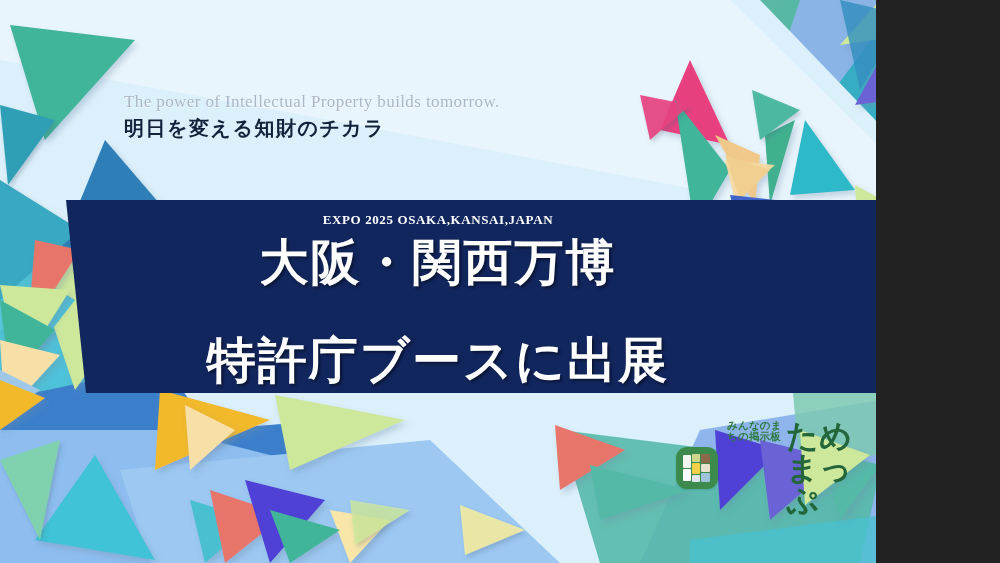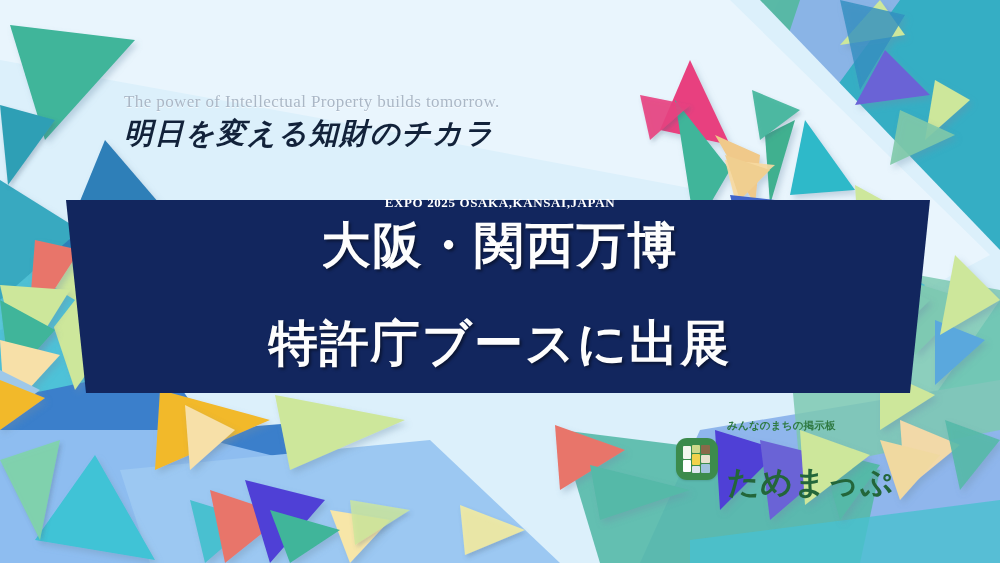--- a/index.html
+++ b/index.html
@@ -1,39 +1,39 @@
 <!DOCTYPE html>
 <html><head>
 <meta charset="utf-8">
 <style>
   html,body{margin:0;padding:0;background:#222;}
   *{box-sizing:border-box;}
   .stage{
     position:relative;
-    width:1000px;height:563px;
+    width:876px;height:563px;
     overflow:hidden;
     background:#ddeffb;
     font-family:"Liberation Sans", sans-serif;
   }
   
   .bg-base{position:absolute;inset:0;background:#dcf0fb;}
   .bg-layer{position:absolute;inset:0;}
   .bg-layer svg{display:block;width:1000px;height:563px;}
 
   
   .banner{
     position:absolute;left:0;top:0;width:1000px;height:563px;
     pointer-events:none;
   }
   .banner svg{display:block;width:1000px;height:563px;}
 
   .banner-text{
     position:absolute;
     left:0;right:0;
-    top:196px;
+    top:213px;
     text-align:center;
     color:#ffffff;
     z-index:7;
   }
   .eyebrow{
     font-family:"Liberation Serif", serif;
     font-size:13px;
     font-weight:700;
     letter-spacing:0.6px;
     color:#ffffff;
@@ -63,44 +63,43 @@
     font-size:17px;
     color:#aab7c6;
     letter-spacing:0.4px;
     margin:0 0 4px 0;
     line-height:1.2;
     text-shadow:0 1px 0 rgba(255,255,255,0.7);
   }
   .tagline-ja{
     font-family:"DejaVu Serif", serif;
     font-weight:700;
-    font-size:29px;
+    font-size:20px;
     color:#12223a;
     letter-spacing:1.5px;
     margin:0;
     line-height:1.2;
-    font-style:italic;
   }
 
   
   .logo{
     position:absolute;
     left:676px;top:420px;
     display:flex;align-items:center;gap:9px;
     z-index:8;
   }
   .logo-mark{
     width:42px;height:42px;border-radius:11px;
     background:#3c8b4c;
     position:relative;
     flex:0 0 auto;
     box-shadow:0 1px 2px rgba(0,0,0,0.12);
   }
   .logo-mark svg{position:absolute;left:0;top:0;}
-  .logo-words{display:flex;flex-direction:column;justify-content:center;line-height:1;gap:32px;}
+  .logo-words{display:flex;flex-direction:row;justify-content:center;line-height:1;}
   .logo-sub{
     font-family:"DejaVu Sans", sans-serif;
     font-size:10.5px;
     font-weight:700;
     color:#2f7a43;
     letter-spacing:0.2px;
     margin-bottom:3px;
   }
   .logo-name{
     font-family:"DejaVu Sans", sans-serif;

